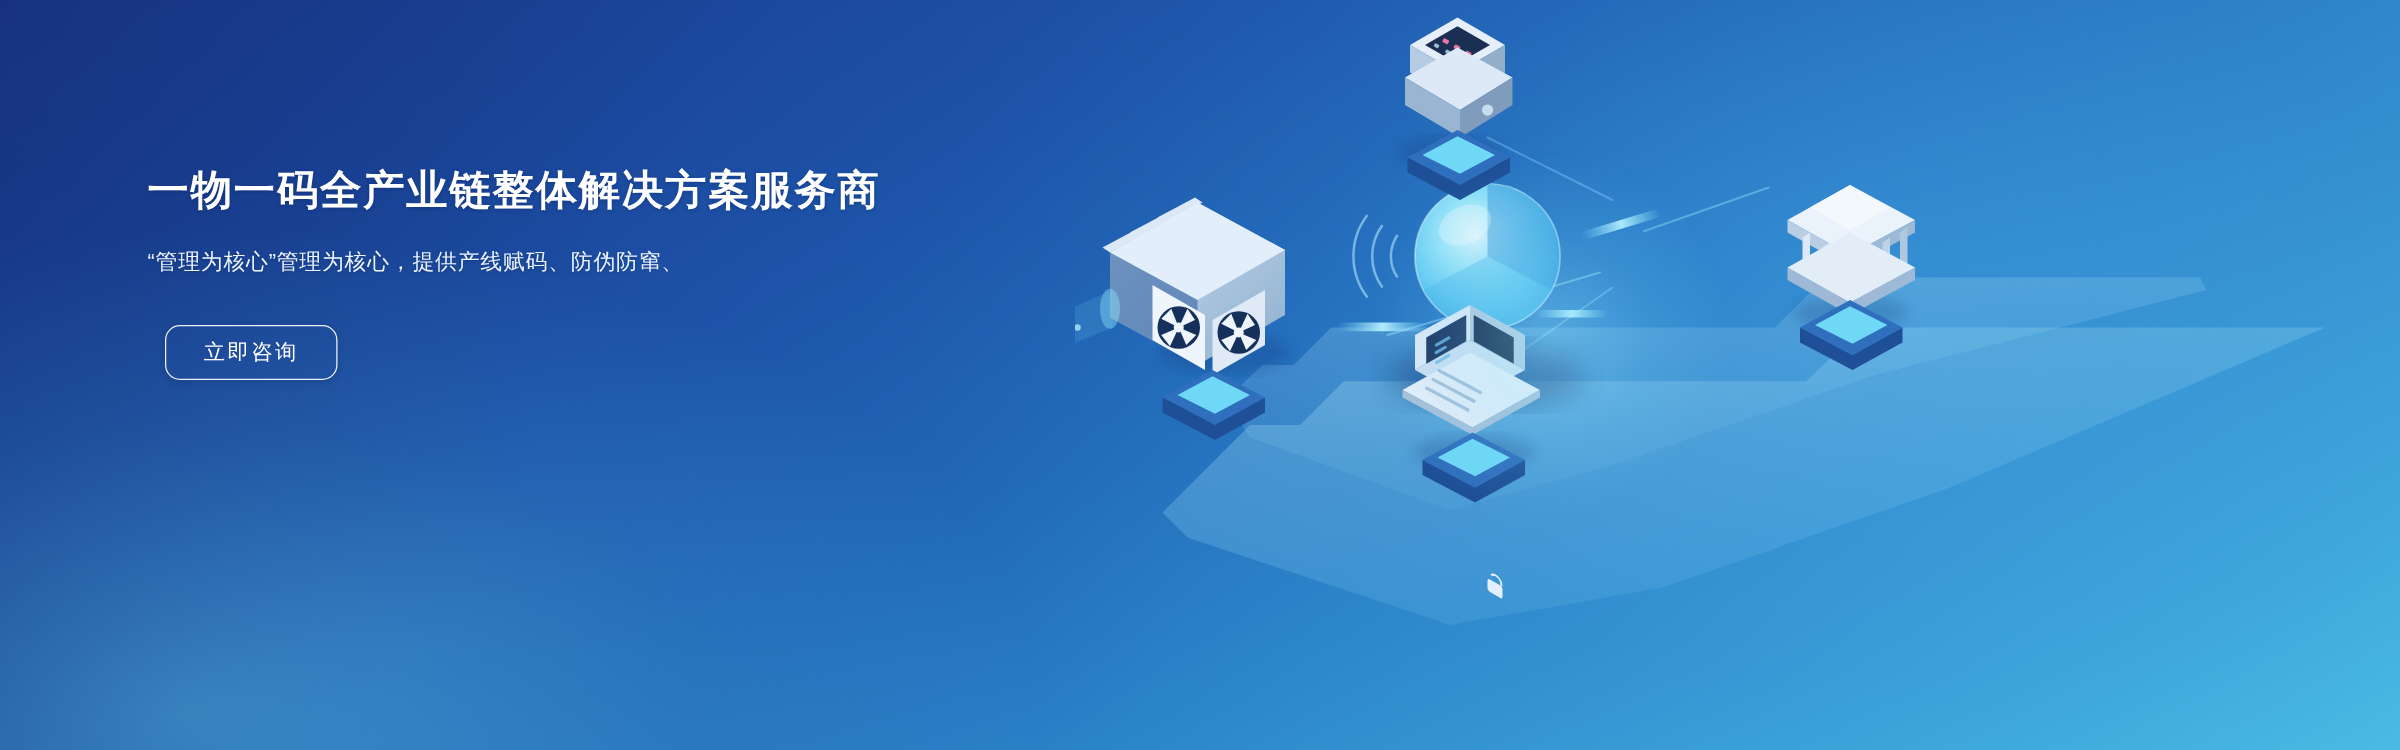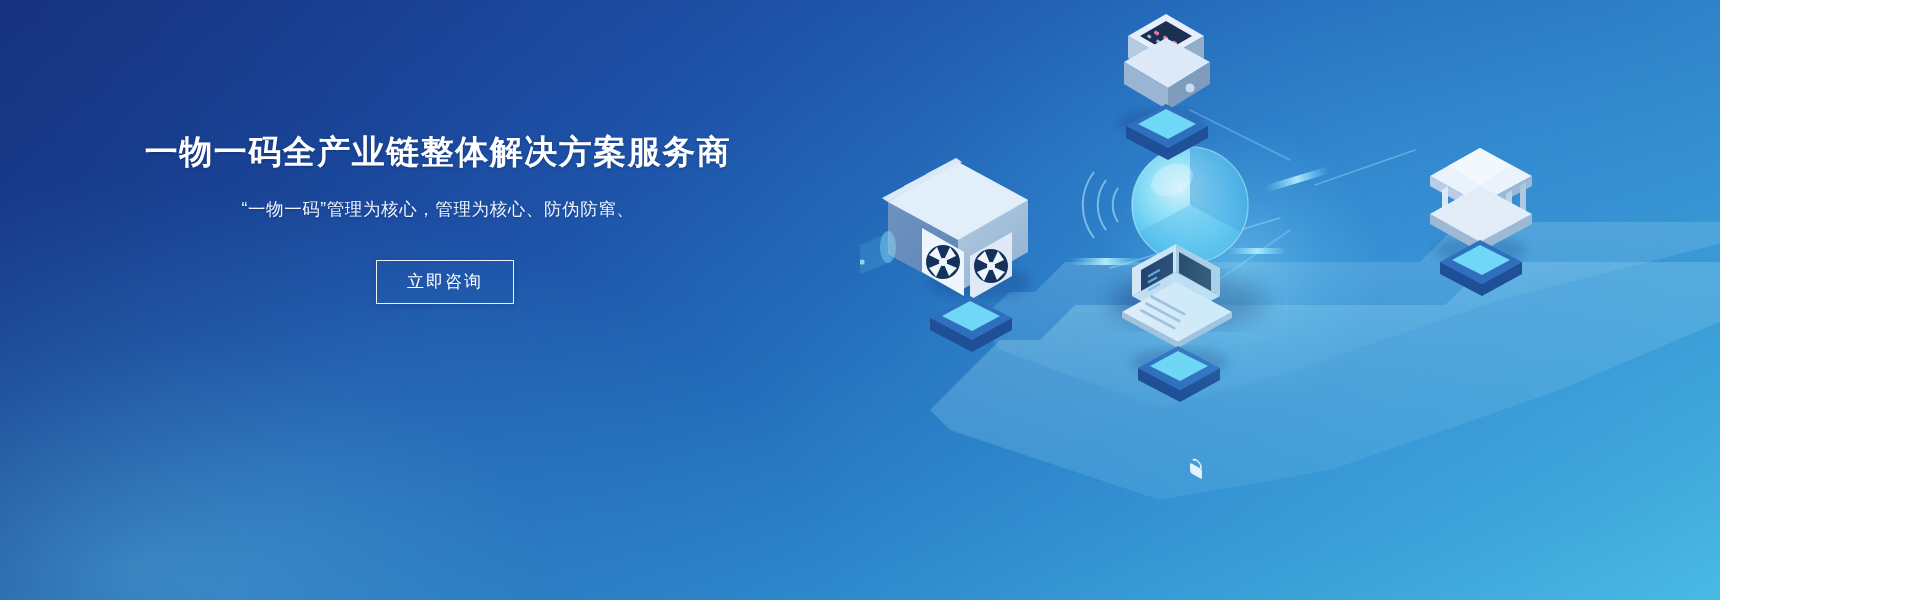--- a/index.html
+++ b/index.html
@@ -1,26 +1,25 @@
 <!DOCTYPE html>
 <html><head>
 <meta charset="utf-8">
 <style>
   html,body{margin:0;padding:0;}
   body{
     width:1920px;height:600px;overflow:hidden;
     font-family:"Liberation Sans","DejaVu Sans",sans-serif;
   }
   #banner{
-    position:relative;width:1720px;height:600px;overflow:hidden;
+    position:relative;width:1920px;height:600px;overflow:hidden;
     background:
       radial-gradient(ellipse 1100px 700px at 78% 42%, rgba(60,150,220,0.55) 0%, rgba(50,130,205,0.18) 42%, rgba(0,0,0,0) 70%),
       radial-gradient(ellipse 900px 520px at 8% 95%, rgba(90,195,235,0.70) 0%, rgba(70,170,225,0.25) 45%, rgba(0,0,0,0) 75%),
       linear-gradient(152deg, #1f3f93 0%, #1d4aa0 16%, #1f59ae 34%, #2370bd 52%, #2e8bcd 70%, #39a4d9 85%, #45bbe4 100%);
-    text-align: center;
   }
   
   #sheen{
     position:absolute;inset:0;
     background:linear-gradient(120deg, rgba(16,40,110,0.55) 0%, rgba(20,55,140,0.22) 28%, rgba(255,255,255,0.00) 55%, rgba(120,215,245,0.10) 100%);
     pointer-events:none;
   }
 
   
   #copy{position:absolute;left:118px;top:128px;width:640px;}
@@ -30,21 +29,21 @@
     text-shadow:0 1px 3px rgba(10,30,80,0.35);
   }
   .sub-line{
     font-size:17.5px;color:#eef6ff;line-height:34px;letter-spacing:.6px;
     white-space:nowrap;margin:0;
     text-shadow:0 1px 2px rgba(10,30,80,0.30);
   }
   #cta{
     display:inline-block;margin-top:34px;margin-left:14px;
     padding:0 30px;height:42px;line-height:42px;
-    border:1.5px solid rgba(255,255,255,0.92);border-radius:0;
+    border:1.5px solid rgba(255,255,255,0.92);border-radius:12px;
     color:#ffffff;font-size:17px;letter-spacing:2px;
     background:transparent;cursor:pointer;
     box-shadow:0 1px 6px rgba(10,30,80,0.18);
   }
 
   
   #art{position:absolute;left:860px;top:0;width:1060px;height:600px;}
   #art svg{display:block;}
   
   #orbGlow{
@@ -54,21 +53,21 @@
   }
 </style>
 </head>
 <body>
 
 <div id="banner">
   <div id="sheen"></div>
 
   <div id="copy">
     <h1 id="headline">一物一码全产业链整体解决方案服务商</h1>
-    <p class="sub-line">“一物一码”管理为核心，管理为核心、防伪防窜、</p>
+    <p class="sub-line">“管理为核心”管理为核心，提供产线赋码、防伪防窜、</p>
     <div id="cta">立即咨询</div>
   </div>
 
   <div id="art">
     <div id="orbGlow"></div>
     <svg width="1060" height="600" viewBox="0 0 1060 600" xmlns="http://www.w3.org/2000/svg">
       <defs>
         <linearGradient id="plat" x1="0" y1="0" x2="0.6" y2="1">
           <stop offset="0%" stop-color="#9fdcf2" stop-opacity=".42"></stop>
           <stop offset="55%" stop-color="#7ec6ea" stop-opacity=".30"></stop>

